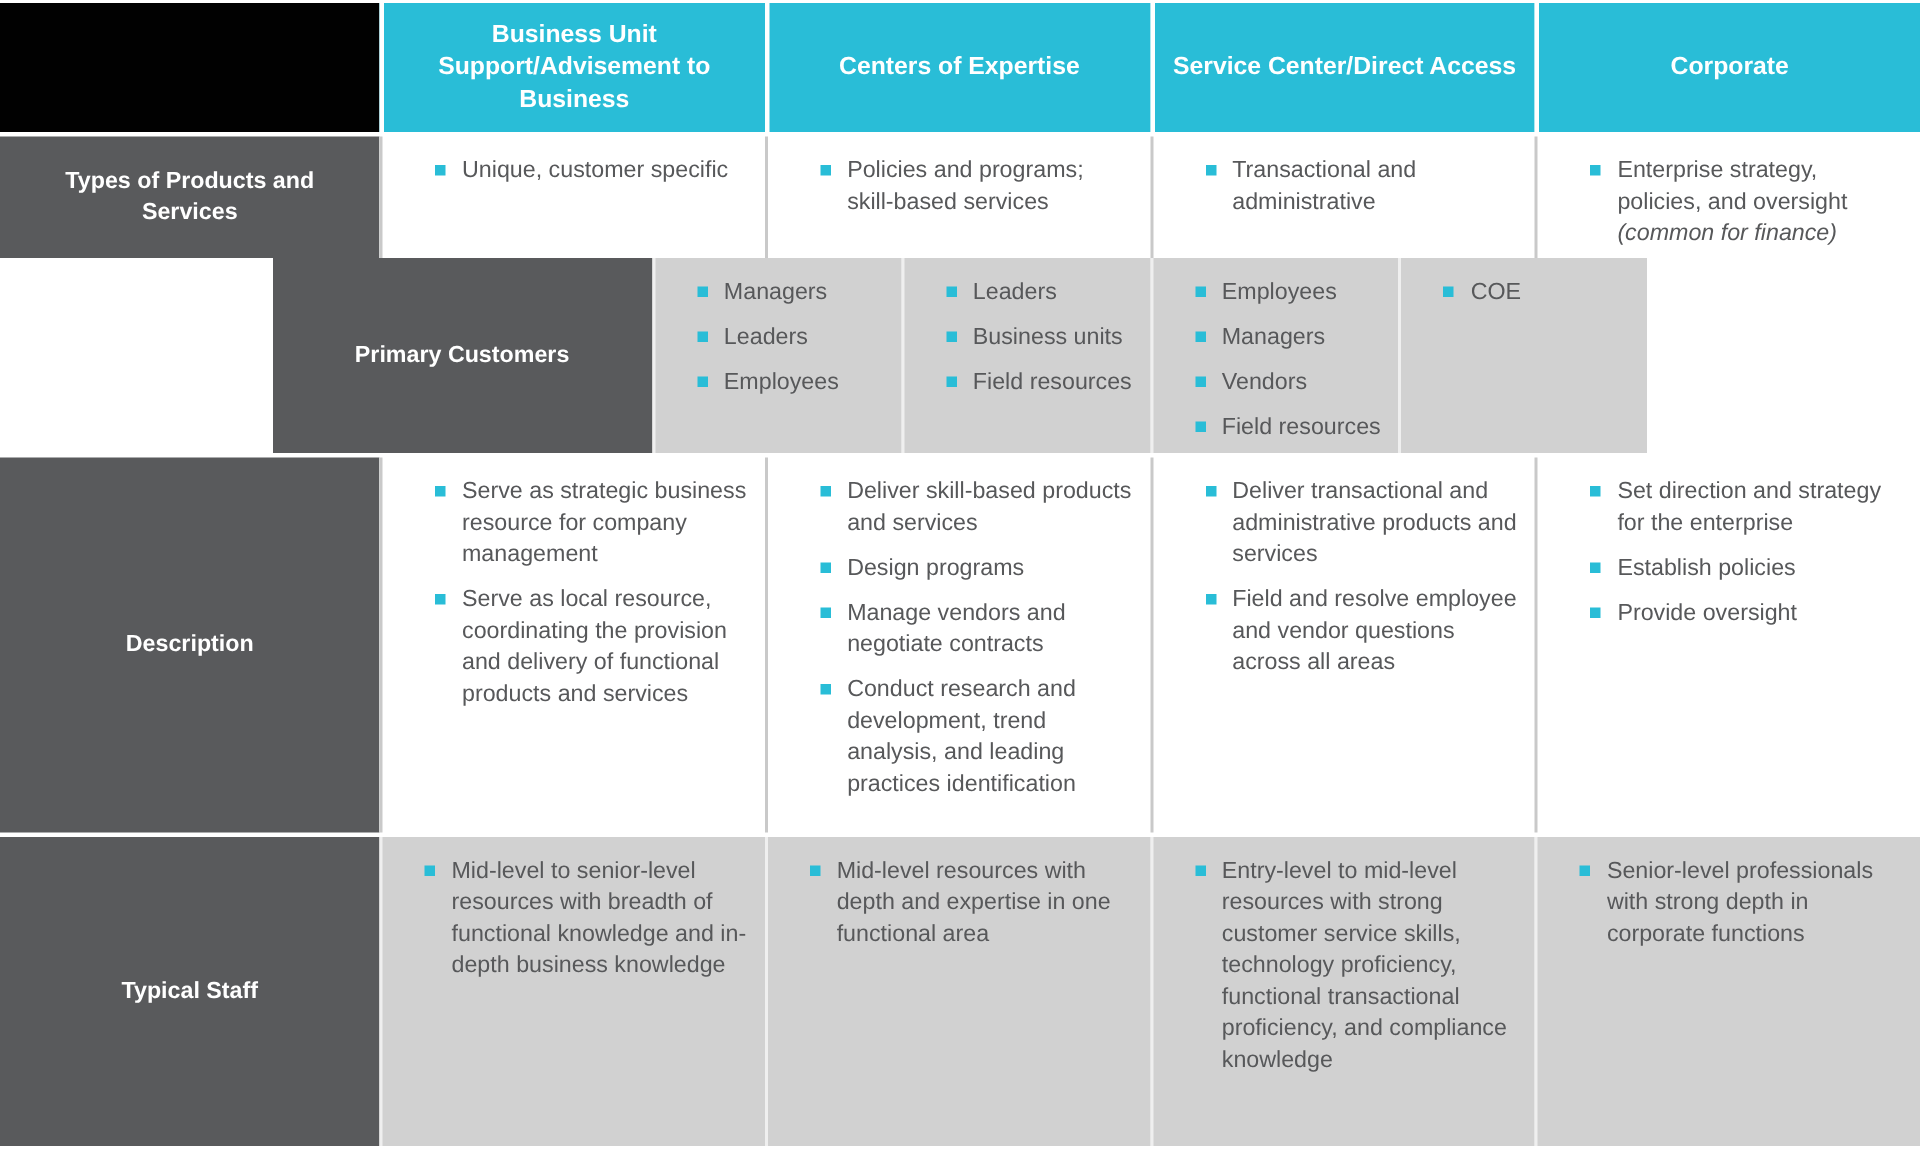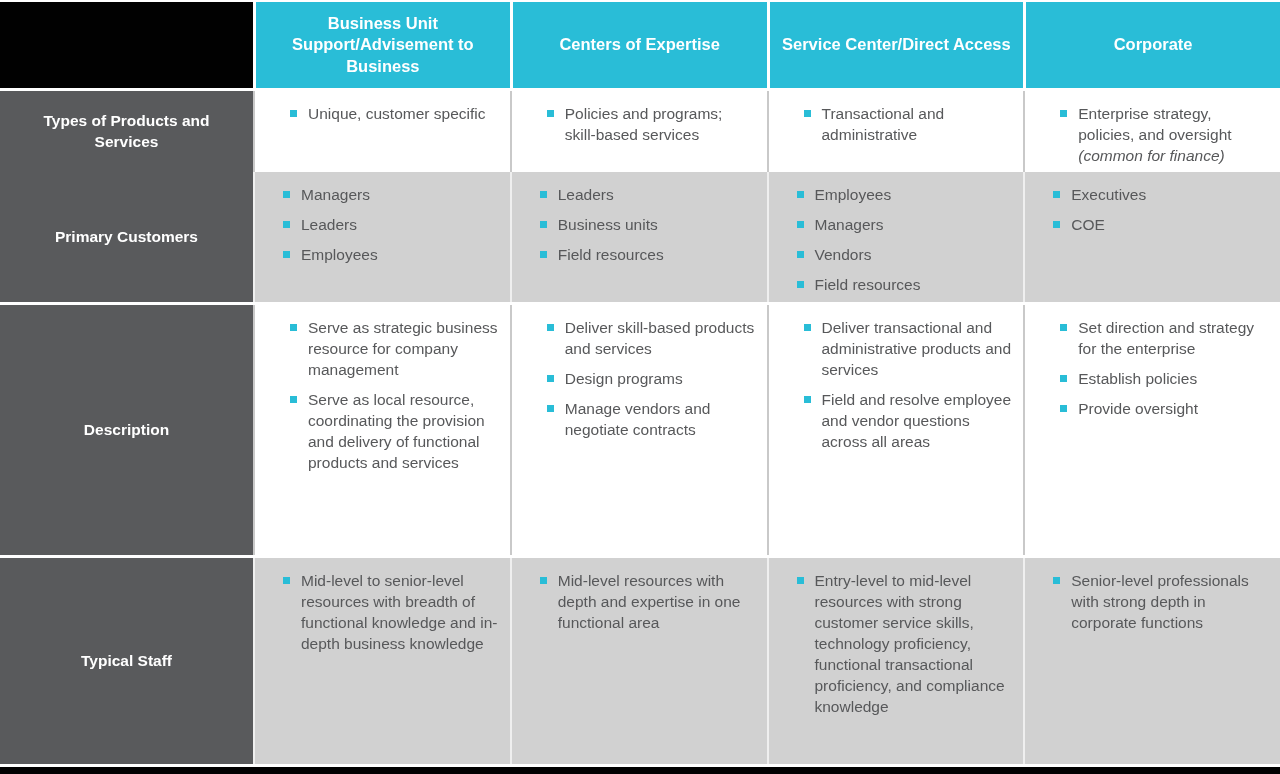--- a/index.html
+++ b/index.html
@@ -8,21 +8,21 @@
     --rowGray:#d1d1d1;
     --dividerLight:#c9c9c9;
     --dividerOnGray:#efefef;
     --text:#57585a;
     --black:#010101;
   }
   *{box-sizing:border-box;margin:0;padding:0;}
   html,body{width:1280px;height:774px;overflow:hidden;background:#ffffff;
     font-family:"Liberation Sans","DejaVu Sans",sans-serif;}
   .slide{width:1280px;height:774px;display:flex;flex-direction:column;
-    row-gap:3px;padding-top:2px;background:#ffffff;}
+    row-gap:3px;padding-top:2px;background:#ffffff;align-items:center;}
   .grid-row{display:grid;grid-template-columns:253px 1fr 1fr 1fr 1fr;flex:none;}
 
   
   .grid-row.header{height:86px;}
   .corner{background:var(--black);}
   .col-head{background:var(--accent);border-left:3px solid #ffffff;
     color:#ffffff;font-weight:bold;font-size:16.5px;line-height:1.28;
     display:flex;align-items:center;justify-content:center;text-align:center;
     padding:0 10px;}
 
@@ -149,24 +149,20 @@
         <li>
             <span class="bullet"></span>
             <span class="bullet-text">Field resources</span>
           </li>
       </ul>
     </div>
     <div class="cell">
       <ul class="bullets">
         <li>
             <span class="bullet"></span>
-            <span class="bullet-text">Executives</span>
-          </li>
-        <li>
-            <span class="bullet"></span>
             <span class="bullet-text">COE</span>
           </li>
       </ul>
     </div>
   </div>
 
   <div class="grid-row row-light r3">
     <div class="row-head">Description</div>
     <div class="cell">
       <ul class="bullets">
@@ -187,20 +183,24 @@
             <span class="bullet-text">Deliver skill-based products and services</span>
           </li>
         <li>
             <span class="bullet"></span>
             <span class="bullet-text">Design programs</span>
           </li>
         <li>
             <span class="bullet"></span>
             <span class="bullet-text">Manage vendors and negotiate contracts</span>
           </li>
+        <li>
+            <span class="bullet"></span>
+            <span class="bullet-text">Conduct research and development, trend analysis, and leading practices identification</span>
+          </li>
       </ul>
     </div>
     <div class="cell">
       <ul class="bullets">
         <li>
             <span class="bullet"></span>
             <span class="bullet-text">Deliver transactional and administrative products and services</span>
           </li>
         <li>
             <span class="bullet"></span>

